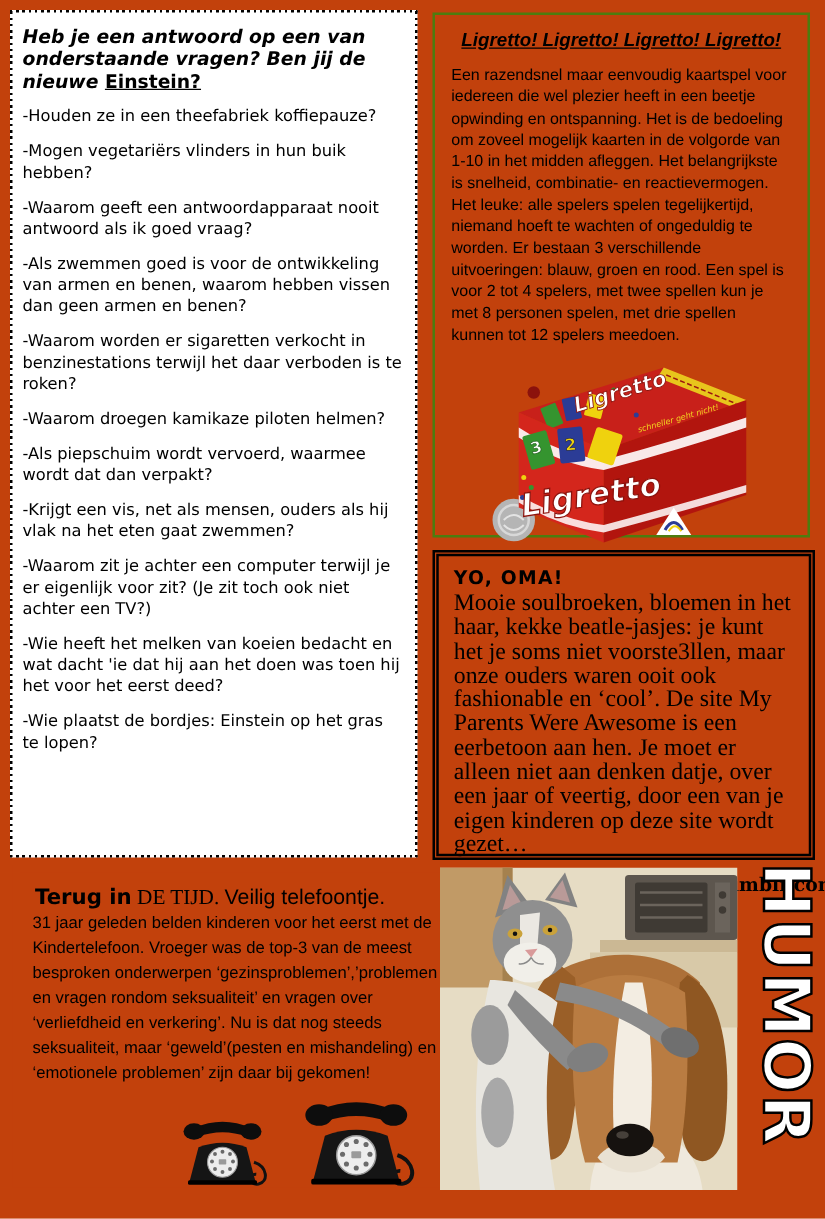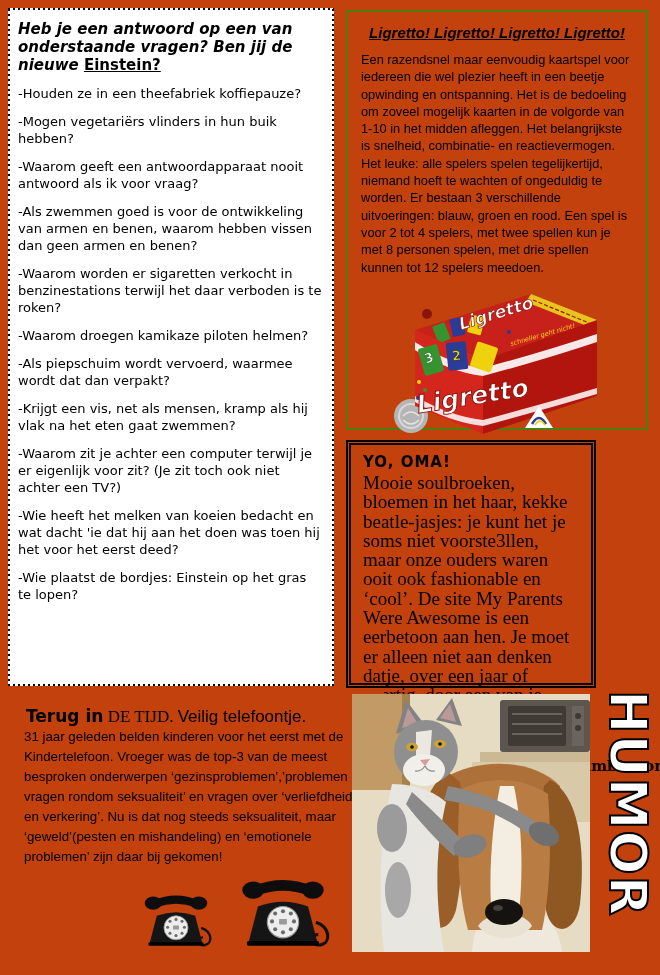--- a/index.html
+++ b/index.html
@@ -23,30 +23,30 @@
 
   
   .lig-box{position:absolute;left:346px;top:10px;width:302px;height:420px;box-sizing:border-box;
     border:2px solid #4d7c0f;padding:10px 13px;font-family:"Liberation Sans",sans-serif;}
   .lig-title{text-align:center;font-weight:bold;font-style:italic;text-decoration:underline;
     font-size:15px;margin:2px 0 10px 0;}
   .lig-body{font-size:12.8px;line-height:17.3px;}
   .lig-img{width:212px;height:152px;margin:8px auto 0 auto;display:block;}
 
   
-  .oma-box{position:absolute;left:346px;top:440px;width:250px;height:248px;box-sizing:border-box;
+  .oma-box{position:absolute;left:346px;top:440px;width:306px;height:248px;box-sizing:border-box;
     border:5px double #000;padding:8px 12px;}
   .oma-heading{font-family:"DejaVu Sans",sans-serif;font-weight:bold;font-size:15px;
     letter-spacing:1px;margin:0 0 2px 0;}
   .oma-body{font-family:Liberation Serif, serif;font-size:19px;line-height:19.3px;}
   .oma-site{font-family:"DejaVu Serif",serif;font-weight:bold;font-size:15px;margin-top:14px;}
 
   
   .terug-box{position:absolute;left:10px;top:692px;width:374px;height:258px;box-sizing:border-box;
-    border:4px solid #c2410c;padding:8px 10px;}
+    border:6px solid #c2410c;padding:8px 10px;}
   .terug-heading{font-size:17px;line-height:20px;margin:2px 0 0 2px;}
   .terug-heading .hb{font-family:"DejaVu Sans",sans-serif;font-weight:bold;}
   .terug-heading .hs{font-family:"Liberation Serif",serif;}
   .terug-heading .hc{font-family:"Liberation Sans",sans-serif;}
   .terug-body{font-family:"Liberation Sans",sans-serif;font-size:13.3px;line-height:20px;}
   .phone{position:absolute;}
   .phone.small{left:126px;top:196px;width:72px;height:56px;}
   .phone.large{left:222px;top:180px;width:94px;height:72px;}
 
   
@@ -61,26 +61,26 @@
 
 <div class="page">
 
   <div class="q-box">
     <div class="q-heading">
       <span>Heb je een antwoord op een van onderstaande vragen? Ben jij de nieuwe </span><span class="emph">Einstein?</span>
     </div>
     <div class="q-list">
       <p>-Houden ze in een theefabriek koffiepauze?</p>
       <p>-Mogen vegetariërs vlinders in hun buik hebben?</p>
-      <p>-Waarom geeft een antwoordapparaat nooit antwoord als ik voor vraag?</p>
+      <p>-Waarom geeft een antwoordapparaat nooit antwoord als ik goed vraag?</p>
       <p>-Als zwemmen goed is voor de ontwikkeling van armen en benen, waarom hebben vissen dan geen armen en benen?</p>
       <p>-Waarom worden er sigaretten verkocht in benzinestations terwijl het daar verboden is te roken?</p>
       <p>-Waarom droegen kamikaze piloten helmen?</p>
       <p>-Als piepschuim wordt vervoerd, waarmee wordt dat dan verpakt?</p>
-      <p>-Krijgt een vis, net als mensen, kramp als hij vlak na het eten gaat zwemmen?</p>
+      <p>-Krijgt een vis, net als mensen, ouders als hij vlak na het eten gaat zwemmen?</p>
       <p>-Waarom zit je achter een computer terwijl je er eigenlijk voor zit? (Je zit toch ook niet achter een TV?)</p>
       <p>-Wie heeft het melken van koeien bedacht en wat dacht 'ie dat hij aan het doen was toen hij het voor het eerst deed?</p>
       <p>-Wie plaatst de bordjes: Einstein op het gras te lopen?</p>
     </div>
   </div>
 
   <div class="lig-box">
     <div class="lig-title">Ligretto! Ligretto! Ligretto! Ligretto!</div>
     <div class="lig-body">Een razendsnel maar eenvoudig kaartspel voor iedereen die wel plezier heeft in een beetje opwinding en ontspanning. Het is de bedoeling om zoveel mogelijk kaarten in de volgorde van 1-10 in het midden afleggen. Het belangrijkste is snelheid, combinatie- en reactievermogen. Het leuke: alle spelers spelen tegelijkertijd, niemand hoeft te wachten of ongeduldig te worden. Er bestaan 3 verschillende uitvoeringen: blauw, groen en rood. Een spel is voor 2 tot 4 spelers, met twee spellen kun je met 8 personen spelen, met drie spellen kunnen tot 12 spelers meedoen.</div>
 

